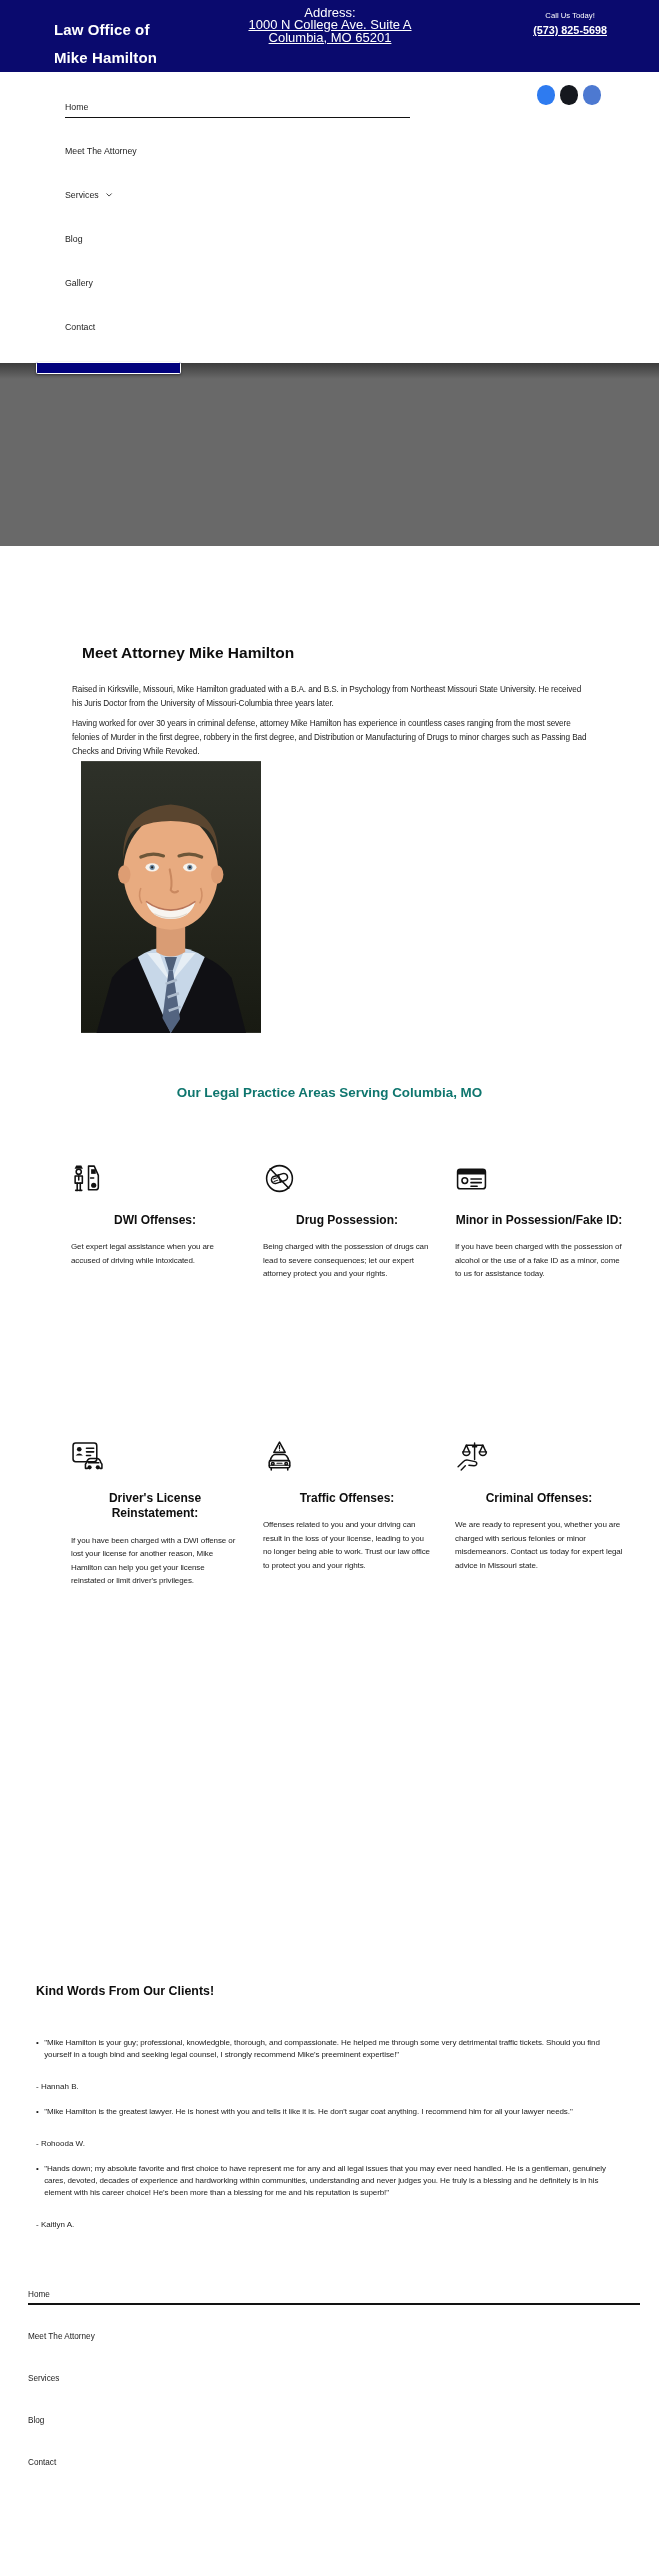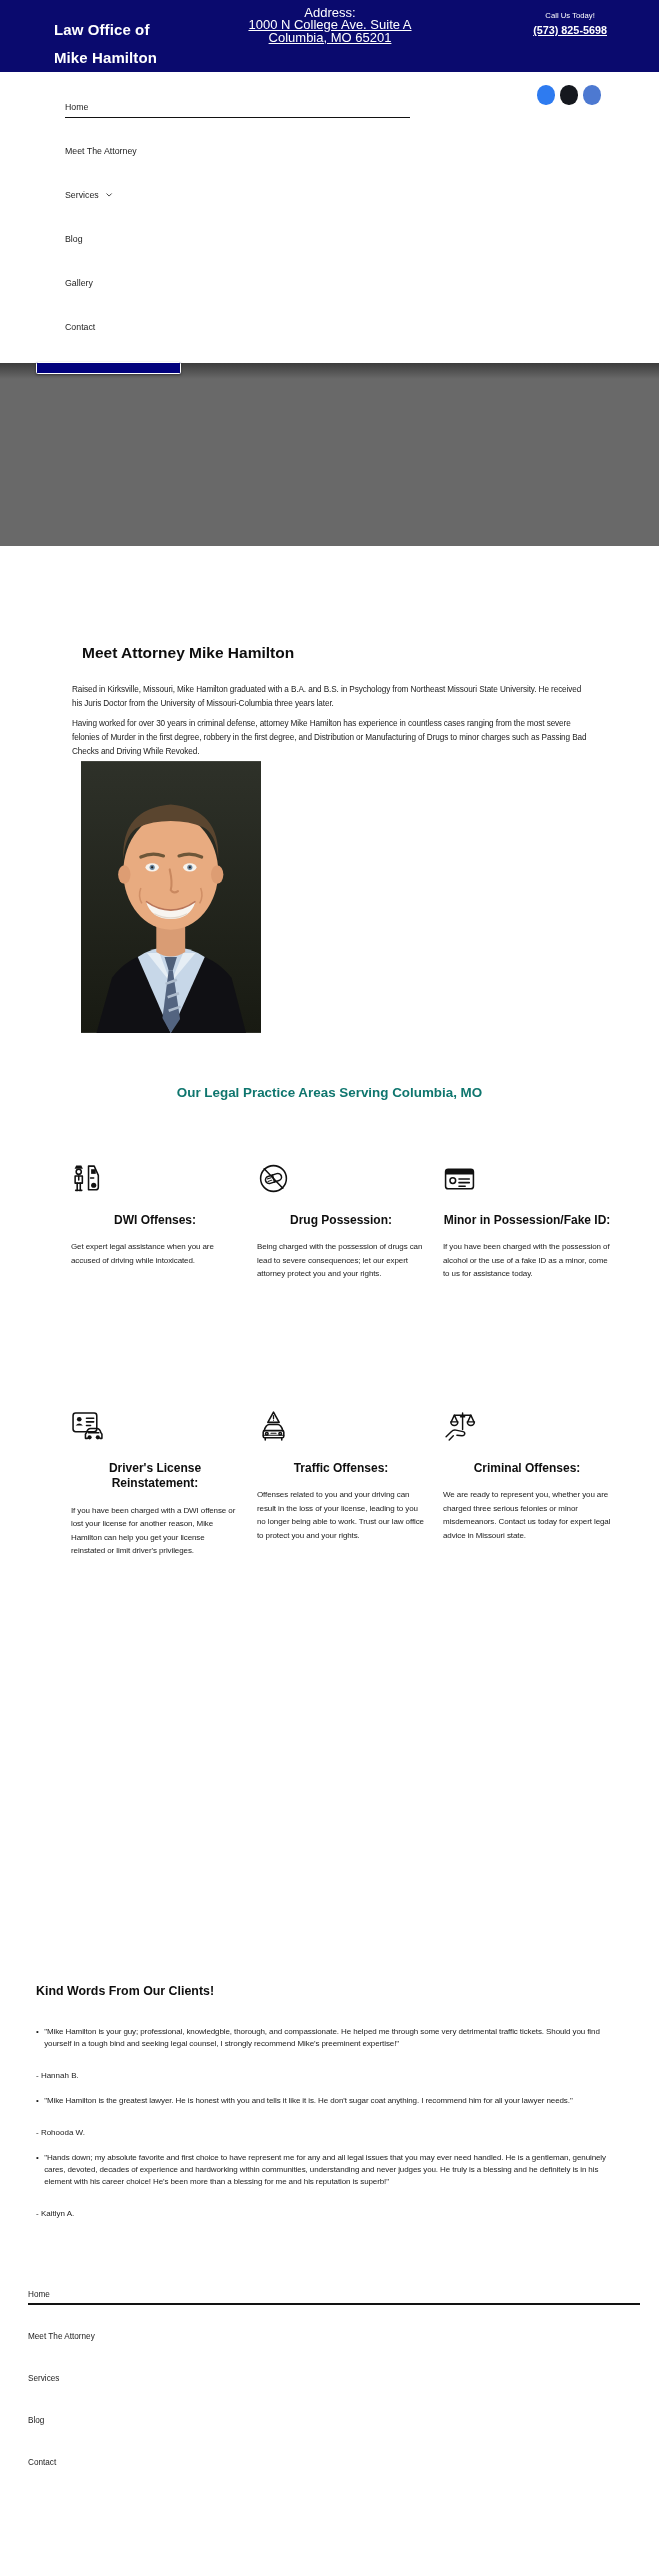--- a/index.html
+++ b/index.html
@@ -35,31 +35,31 @@
   
   .about-heading{position:absolute;left:82px;top:644px;margin:0;font-size:15.5px;font-weight:bold;color:#0e0e0e;}
   .about-p{position:absolute;left:72px;width:515px;margin:0;font-size:8.2px;line-height:14px;letter-spacing:-0.1px;}
   .about-p1{top:683px;}
   .about-p2{top:717px;}
   .portrait{position:absolute;left:81px;top:761px;width:180px;height:272px;display:block;}
 
   
   .practice-heading{position:absolute;left:0;top:1085px;width:659px;margin:0;text-align:center;
      font-size:13.4px;font-weight:bold;color:#0f766e;}
-  .cards-row{position:absolute;left:71px;width:526px;display:grid;grid-template-columns:repeat(3,168px);column-gap:18px;}
+  .cards-row{position:absolute;left:71px;width:526px;display:grid;grid-template-columns:repeat(3,168px);column-gap:24px;}
   .row1{top:1162px;}
-  .row2{top:1410px;}
+  .row2{top:1440px;}
   .card-icon{height:33px;margin-bottom:17.5px;}
   .card-icon svg{width:33px;height:33px;display:block;}
   .card-title{margin:0 0 12.4px 0;text-align:center;font-size:12px;font-weight:bold;line-height:15.5px;color:#0e0e0e;}
   .card-text{margin:0;font-size:8px;line-height:13.4px;letter-spacing:-0.1px;}
 
   
   .testimonials{position:absolute;left:36px;top:1984px;width:590px;}
-  .testi-heading{margin:0 0 28px 0;font-size:12.4px;font-weight:bold;color:#0e0e0e;}
+  .testi-heading{margin:0 0 39px 0;font-size:12.4px;font-weight:bold;color:#0e0e0e;}
   .quote{display:flex;margin:0 0 20.6px 0;font-size:8px;line-height:12px;letter-spacing:-0.1px;}
   .quote .bullet{width:8.2px;flex:0 0 8.2px;}
   .author{margin:0 0 15.5px 0;font-size:8px;}
 
   
   .footnav{position:absolute;left:28px;top:2290px;list-style:none;margin:0;padding:0;font-size:8.2px;color:#1d1d1d;}
   .footnav li{height:42px;}
   .footnav-underline{width:612px;height:1.5px;background:#121212;margin-top:4.1px;}
 </style>
 </head>
@@ -263,21 +263,21 @@
           <path d="M22 10 l-6 13 M22 10 l6 13"></path>
           <path d="M15 23 a7 7 0 0 0 14 0 Z"></path>
           <path d="M54 10 l-6 13 M54 10 l6 13"></path>
           <path d="M47 23 a7 7 0 0 0 14 0 Z"></path>
           <path d="M34 13 h8"></path>
           <path d="M6 52 l10 -10 q4 -4 9 -3 l14 3 q4 1 3 5 q-1 3 -5 3 l-10 -1"></path>
           <path d="M12 58 l8 -8"></path>
         </svg>
       </div>
       <h3 class="card-title">Criminal Offenses:</h3>
-      <p class="card-text">We are ready to represent you, whether you are charged three serious felonies or minor misdemeanors. Contact us today for expert legal advice in Missouri state.</p>
+      <p class="card-text">We are ready to represent you, whether you are charged with serious felonies or minor misdemeanors. Contact us today for expert legal advice in Missouri state.</p>
     </div>
   </div>
 
   <section class="testimonials">
     <h2 class="testi-heading">Kind Words From Our Clients!</h2>
 
     <div class="quote">
       <span class="bullet">•</span>
       <span>"Mike Hamilton is your guy; professional, knowledgble, thorough, and compassionate. He helped me through some very detrimental traffic tickets. Should you find yourself in a tough bind and seeking legal counsel, I strongly recommend Mike's preeminent expertise!"</span>
     </div>

